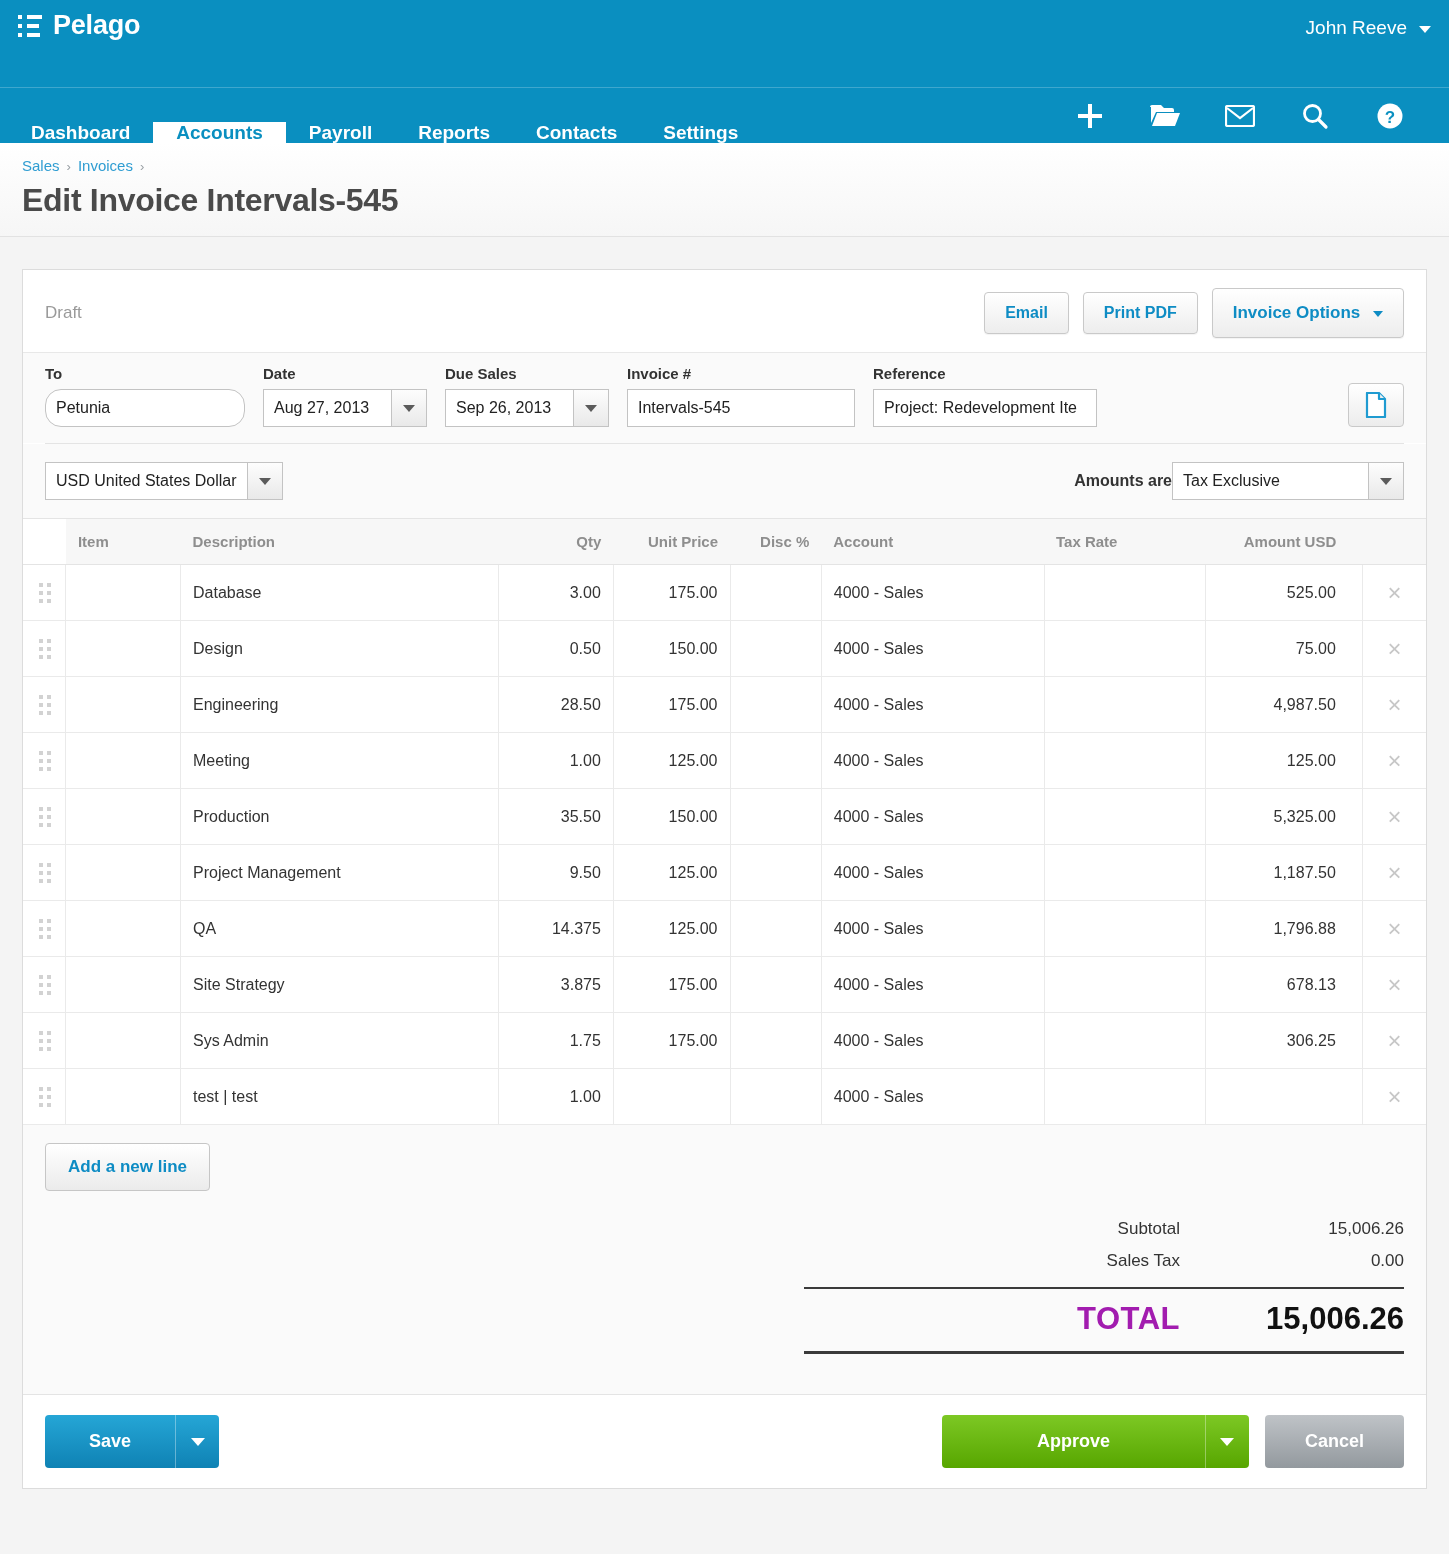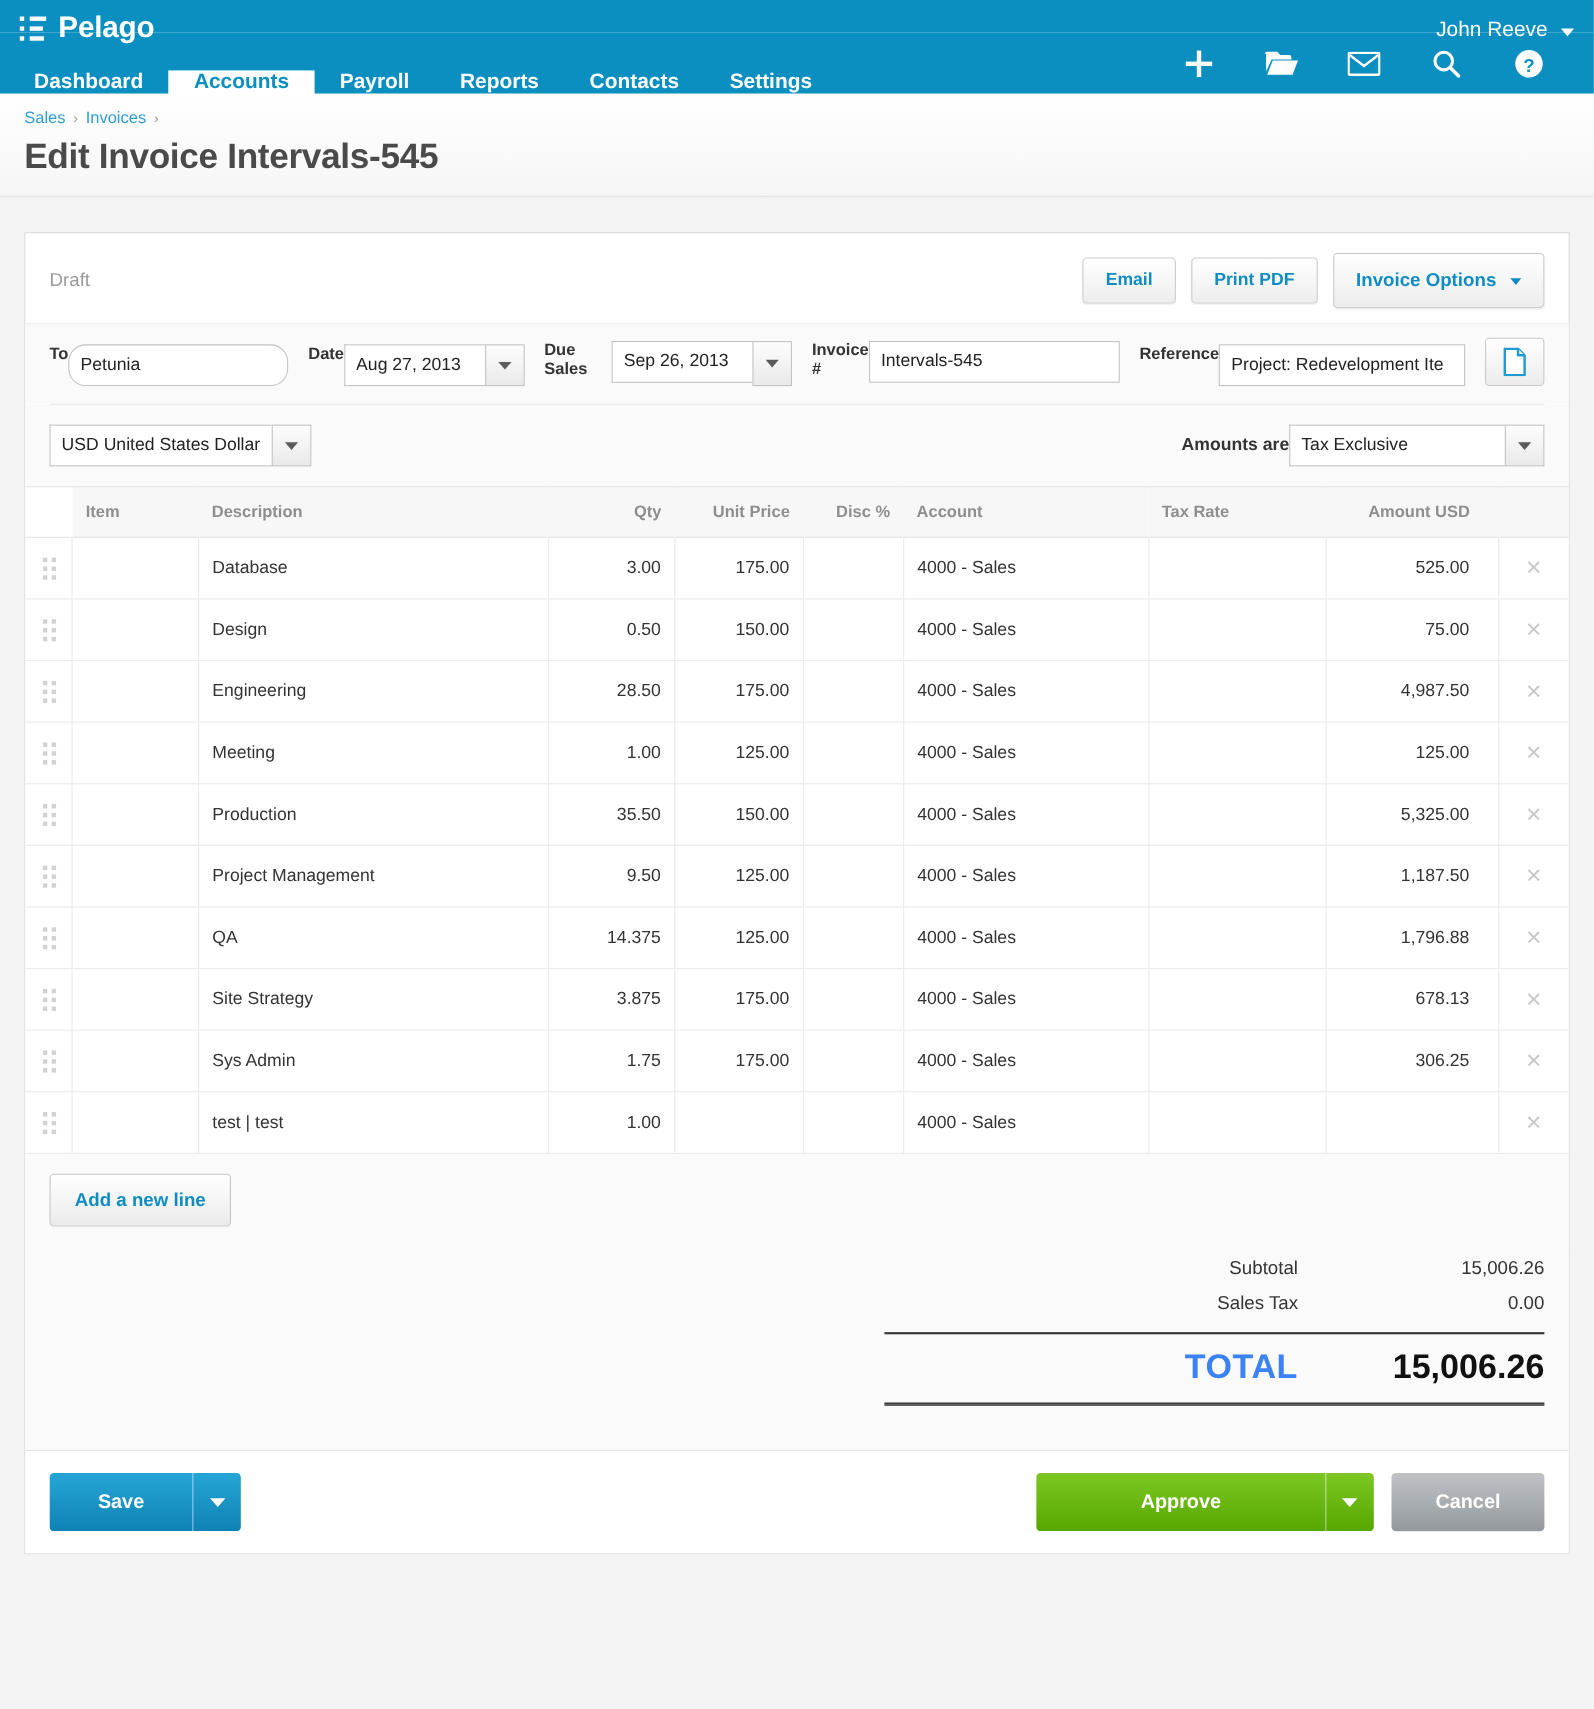--- a/index.html
+++ b/index.html
@@ -9,21 +9,21 @@
     background:#f4f4f4;
     font-family:"Liberation Sans", sans-serif;
     font-size:15px;
     color:#333;
     overflow:hidden;
   }
 
   
   .topbar {
     background:#0a8fc0;
-    height:85px;
+    height:143px;
     position:relative;
   }
   .brand {
     position:absolute; left:18px; top:10px;
     display:flex; align-items:center; gap:11px;
     color:#fff;
   }
   .brand-mark { display:flex; flex-direction:column; justify-content:space-between; height:22px; width:24px; }
   .bm-row { display:flex; align-items:center; gap:5px; }
   .bm-dot { width:4px; height:4px; background:#fff; }
@@ -97,21 +97,21 @@
     color:#0e8cc4; font-weight:bold; font-size:16px;
     padding:11px 20px; cursor:pointer;
     box-shadow:0 1px 1px rgba(0,0,0,0.05);
   }
   .btn.big { padding:14px 20px; font-size:17px; }
 
   .fields-row {
     display:flex; align-items:flex-end; padding:12px 22px 16px 22px; gap:18px;
     background:#fafafa;
   }
-  .field { display:flex; flex-direction:row;justify-content:space-between; }
+  .field { display:flex; flex-direction:column;justify-content:space-between; }
   .field-label { font-weight:bold; font-size:15px; color:#333; margin-bottom:7px; }
   .inp {
     border:1px solid #c3c3c3; background:#fff;
     height:38px; padding:0 10px; font-size:16px; color:#222;
     font-family:"Liberation Sans", sans-serif;
     outline:none;
   }
   .combo { display:flex; }
   .combo .inp { border-right:none; }
   .combo-btn {
@@ -178,21 +178,21 @@
   }
 
   
   .totals-area { background:#fafafa; padding:0 22px 40px 22px; display:flex; justify-content:flex-end; }
   .totals { width:600px; }
   .trow { display:flex; justify-content:space-between; font-size:17px; color:#333; padding:6px 0; }
   .trow .tlbl { flex:1; text-align:right; padding-right:44px; }
   .trow .tval { width:180px; text-align:right; }
   .tdiv { border-top:2px solid #3a3a3a; margin-top:10px; }
   .total-row { display:flex; justify-content:space-between; align-items:center; padding:12px 0 14px 0; }
-  .total-row .tlbl { flex:1; text-align:right; padding-right:44px; font-size:31px; font-weight:bold; color:#3b82f6; letter-spacing:0.5px; }
+  .total-row .tlbl { flex:1; text-align:right; padding-right:44px; font-size:31px; font-weight:bold; color:#a21caf; letter-spacing:0.5px; }
   .total-row .tval { width:180px; text-align:right; font-size:31px; font-weight:bold; color:#111; }
   .tdiv2 { border-top:2px solid #3a3a3a; border-bottom:1px solid #3a3a3a; height:3px; }
 
   
   .card-footer {
     background:#fff; border-top:1px solid #e4e4e4;
     padding:20px 22px; display:flex; align-items:center;
   }
   .splitbtn { display:flex; border-radius:4px; overflow:hidden; cursor:pointer; }
   .splitbtn .main {

